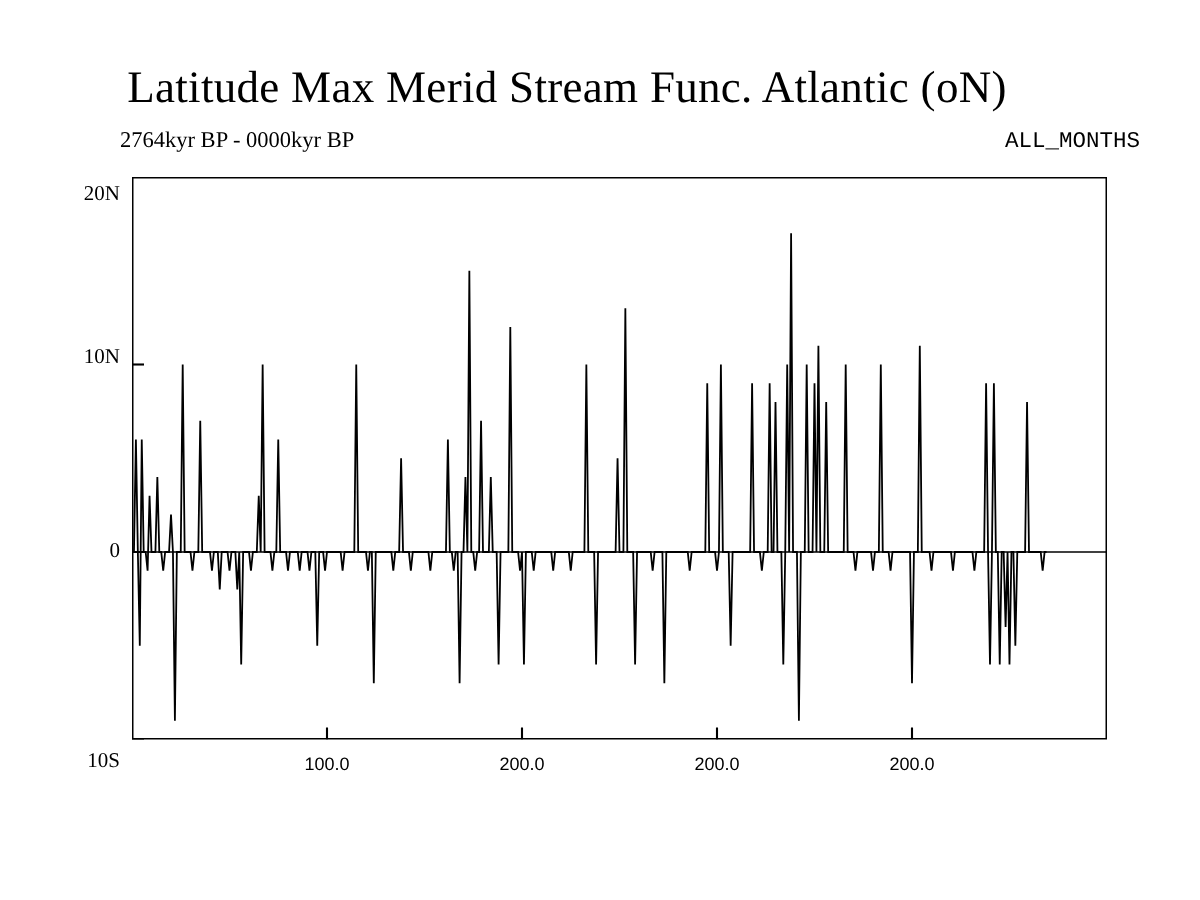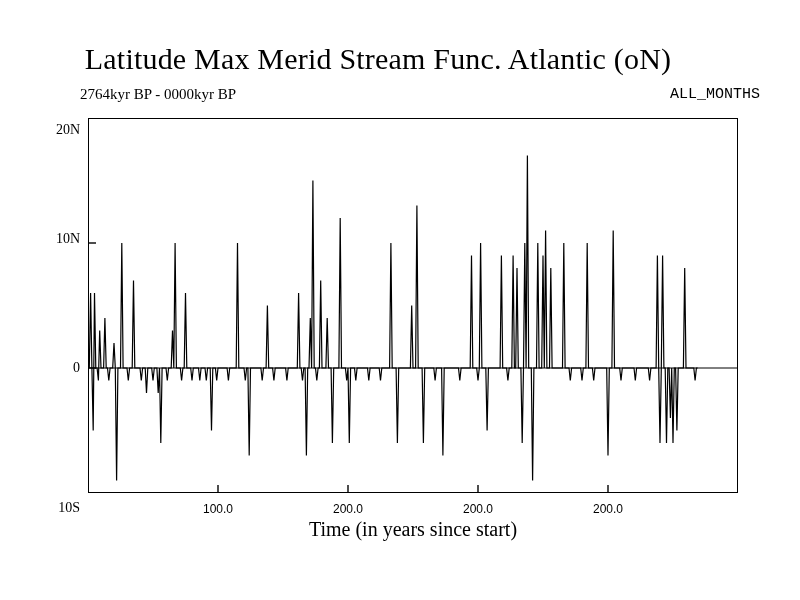--- a/index.html
+++ b/index.html
@@ -141,15 +141,14 @@
   <div class="ytick-label" style="top: 390px;">10S</div>
       <div class="ytick-label" style="top: 250px;">0</div>
       <div class="ytick-label" style="top: 121px;">10N</div>
       <div class="ytick-label" style="top: 12px;">20N</div>
       <div class="xtick-label" style="left: 130px;">100.0</div>
       <div class="xtick-label" style="left: 260px;">200.0</div>
       <div class="xtick-label" style="left: 390px;">200.0</div>
       <div class="xtick-label" style="left: 520px;">200.0</div>
     </div>
 
-  <div id="xaxis-label">Time (in years since start)</div>
 
 </div>
 
 </body></html>

